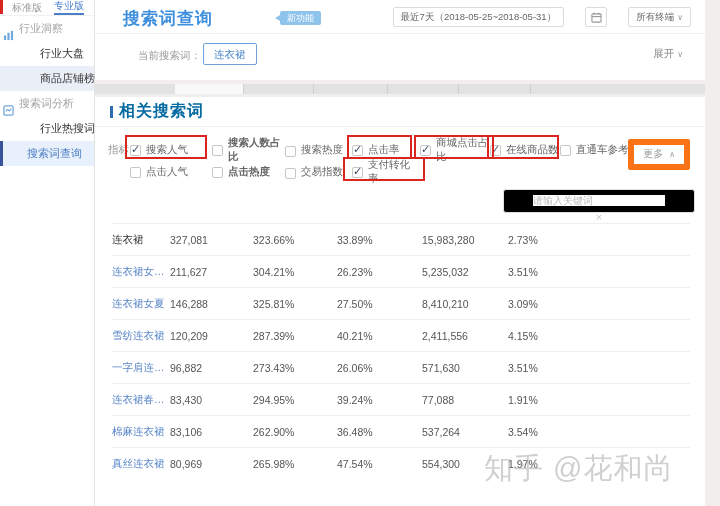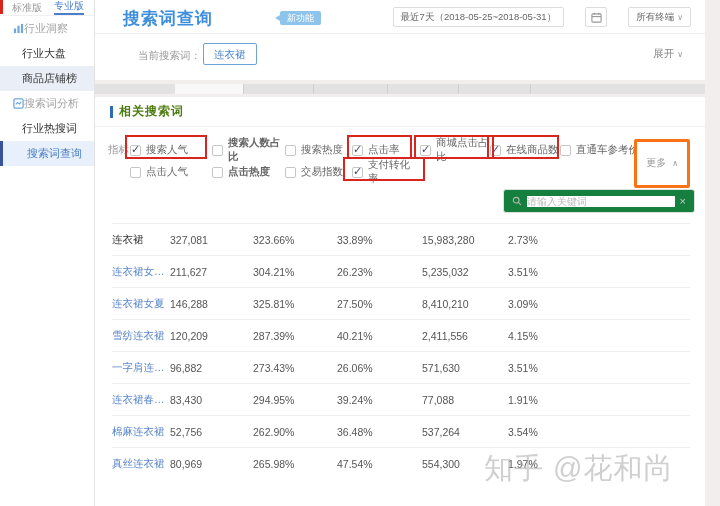--- a/index.html
+++ b/index.html
@@ -5,22 +5,22 @@
   * { margin:0; padding:0; box-sizing:border-box; }
   html,body { background:#e9e6e5; }
   body { font-family:"Liberation Sans","DejaVu Sans",sans-serif; }
   #page { position:relative; width:720px; height:506px; background:#f2eeed; overflow:hidden; }
 
   
   .sidebar { position:absolute; left:0; top:0; width:95px; height:506px; background:#fff; border-right:1px solid #e3e3e3; }
   .side-tabs { height:16px; display:flex; align-items:flex-end; gap:12px; padding:0 0 0 12px; overflow:hidden; border-bottom:1px solid #f0f0f0; }
   .side-tab { font-size:10px; color:#9a9a9a; line-height:14px; }
   .side-tab.active { color:#4a7ec9; border-bottom:2px solid #4a7ec9; }
-  .side-item { height:25px; line-height:25px; font-size:11px; color:#333; padding-left:22px; white-space:nowrap; cursor:pointer; }
-  .side-item.section { color:#a3a3a3; padding-left:13px; display:flex; align-items:center; }
+  .side-item { height:25px; line-height:25px; font-size:11px; color:#333; padding-left:40px; white-space:nowrap; cursor:pointer; }
+  .side-item.section { color:#a3a3a3; padding-left:3px; display:flex; align-items:flex-end; gap:5px; }
   .side-item.section svg { flex:0 0 auto; }
   .side-item.hl { background:#eaeff7; }
   .side-item.active { background:#e7f0fb; color:#4c7dc4; border-left:3px solid #39539b; padding-left:24px; }
 
   
   .top-card { position:absolute; left:95px; top:0; width:610px; height:80px; background:#fff; }
   .top-head { height:34px; border-bottom:1px solid #efefef; position:relative; }
   .page-title { position:absolute; left:28px; top:7px; font-size:17px; color:#3d8fdd; font-weight:bold; letter-spacing:1px; }
   .badge { position:absolute; left:185px; top:11px; background:#8ec4ec; color:#fff; font-size:9px; line-height:14px; padding:0 7px; border-radius:2px; }
   .badge-arrow { position:absolute; left:-5px; top:4px; width:0; height:0; border-top:3px solid transparent; border-bottom:3px solid transparent; border-right:5px solid #8ec4ec; }
@@ -35,33 +35,33 @@
 
   
   .band { position:absolute; left:95px; top:84px; width:610px; height:10px; background:#e2e2e2; }
   .band .seg-white { position:absolute; left:80px; top:0; width:68px; height:10px; background:#f8f8f8; }
   .band i { position:absolute; top:0; width:1px; height:10px; background:#d0d0d0; }
 
   
   .main-card { position:absolute; left:95px; top:97px; width:610px; height:409px; background:#fff; }
   .section-head { height:30px; display:flex; align-items:center; padding-left:15px; border-bottom:1px solid #f1f1f1; }
   .accent { width:3px; height:12px; background:#2f6bb0; margin-right:6px; }
-  .section-title { font-size:12px; font-weight:bold; color:#4d7c0f; letter-spacing:1px; }
+  .section-title { font-size:16px; font-weight:bold; color:#0369a1; letter-spacing:1px; }
 
   .indicators { position:relative; height:58px; padding:12px 0 0 13px; }
   .metric-label { position:absolute; left:13px; top:16px; font-size:10.5px; color:#999; }
   .ind-row { display:flex; padding-left:22px; height:22px; align-items:center; }
   .ck { display:flex; align-items:center; font-size:10.5px; color:#666; cursor:pointer; }
   .ckbox { position:relative; width:11px; height:11px; border:1px solid #c6c6c6; border-radius:2px; background:#fff; margin-right:5px; flex:0 0 auto; }
   .ck.checked .ckbox::after { content:"✓"; position:absolute; left:0px; top:-3px; font-size:11px; color:#3c4c63; }
-  .w1{width:82px;} .w2{width:73px;font-weight:bold;} .w3{width:67px;} .w4{width:68px;} .w5{width:70px;} .w6{width:70px;} .w7{width:95px;}
-  .more-btn { position:absolute; right:15px; top:12px; border:3px solid #f97316; border-radius:2px; color:#999; font-size:10px; line-height:26px; padding:8px 9px; background:#fff; cursor:pointer; }
+  .w1{width:82px;} .w2{width:73px;font-weight:bold;} .w3{width:67px;align-items:flex-end;} .w4{width:68px;} .w5{width:70px;} .w6{width:70px;} .w7{width:95px;}
+  .more-btn { position:absolute; right:15px; top:12px; border:6px solid #f97316; border-radius:2px; color:#999; font-size:10px; line-height:18px; padding:0 9px; background:#fff; cursor:pointer; }
 
   .search-row { position:relative; height:36px; }
-  .search-box { position:absolute; right:10px; top:4px; width:192px; height:24px; border:1px solid #e0e0e0; border-radius:3px; background:#15803d; display:flex; align-items:center; padding:0 8px; gap:5px; }
+  .search-box { position:absolute; right:10px; top:4px; width:192px; height:24px; border:1px solid #e0e0e0; border-radius:3px; background:#000000; display:flex; align-items:center; padding:0 8px; gap:5px;flex-direction:column; }
   .search-box input { border:none; outline:none; flex:1; font-size:10px; color:#555; font-family:inherit; }
   .search-box input::placeholder { color:#bbb; }
   .clear-x { color:#c9c9c9; font-size:11px; cursor:pointer; }
 
   .table { margin:2px 15px 0 17px; }
   .trow { display:grid; grid-template-columns:58px 83px 84px 85px 86px 1fr; align-items:center; }
   .thead { height:32px; }
   .thead .tcell { font-size:10.5px; color:#666; }
   .sort { font-size:9px; color:#c0c0c0; margin-left:1px; cursor:pointer; }
   .tbody-row { height:32px; border-top:1px solid #efefef; }
@@ -262,21 +262,21 @@
       <div class="trow tbody-row">
         <span class="tcell kw">连衣裙春季2018新款...</span>
         <span class="tcell">83,430</span>
         <span class="tcell">294.95%</span>
         <span class="tcell">39.24%</span>
         <span class="tcell">77,088</span>
         <span class="tcell">1.91%</span>
       </div>
       <div class="trow tbody-row">
         <span class="tcell kw">棉麻连衣裙</span>
-        <span class="tcell">52,756</span>
+        <span class="tcell">83,106</span>
         <span class="tcell">262.90%</span>
         <span class="tcell">36.48%</span>
         <span class="tcell">537,264</span>
         <span class="tcell">3.54%</span>
       </div>
       <div class="trow tbody-row">
         <span class="tcell kw">真丝连衣裙</span>
         <span class="tcell">80,969</span>
         <span class="tcell">265.98%</span>
         <span class="tcell">47.54%</span>

